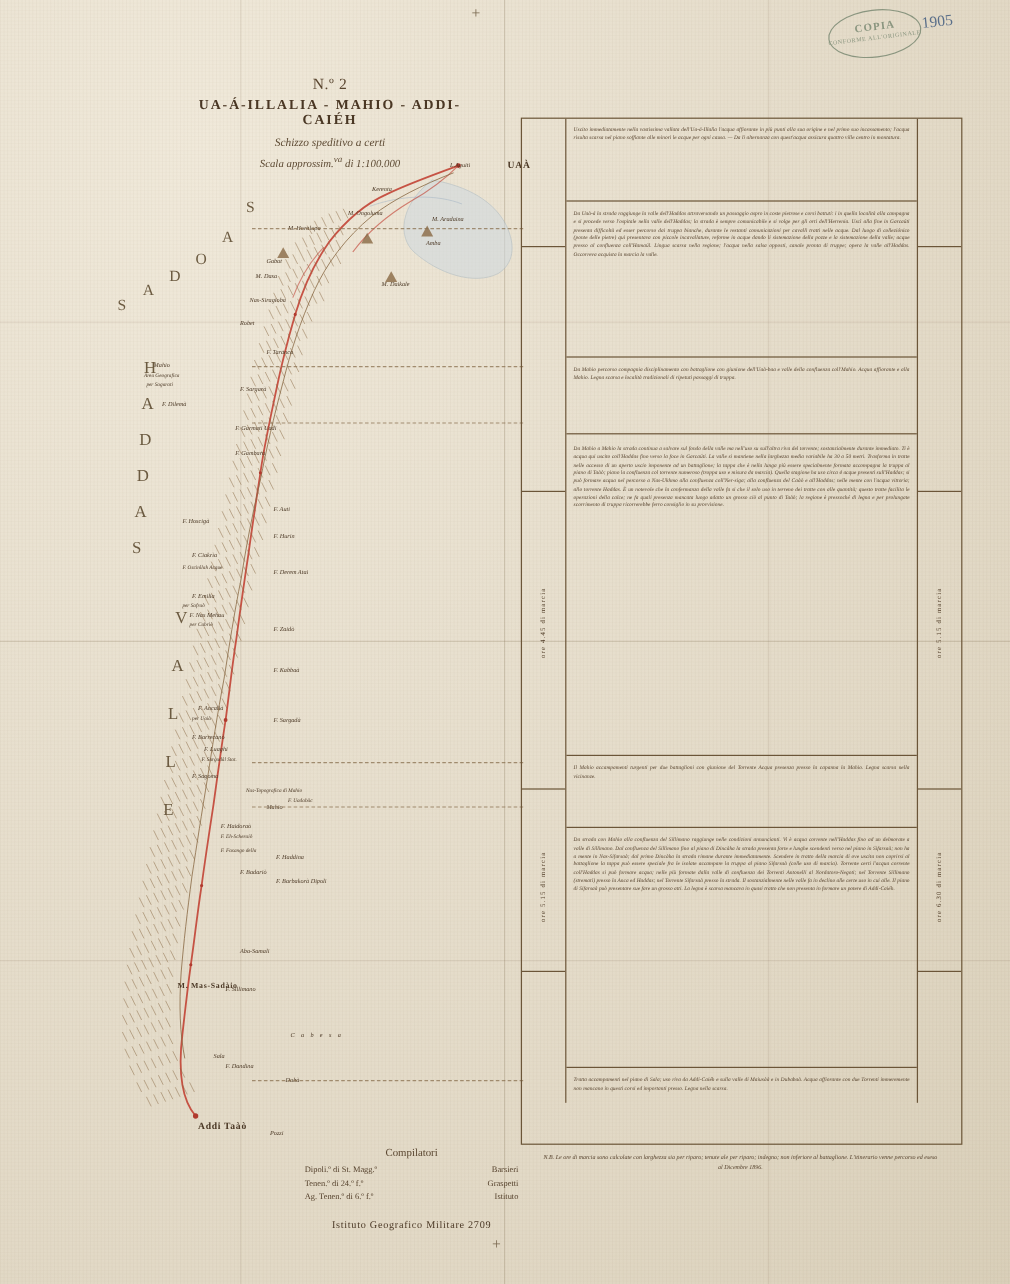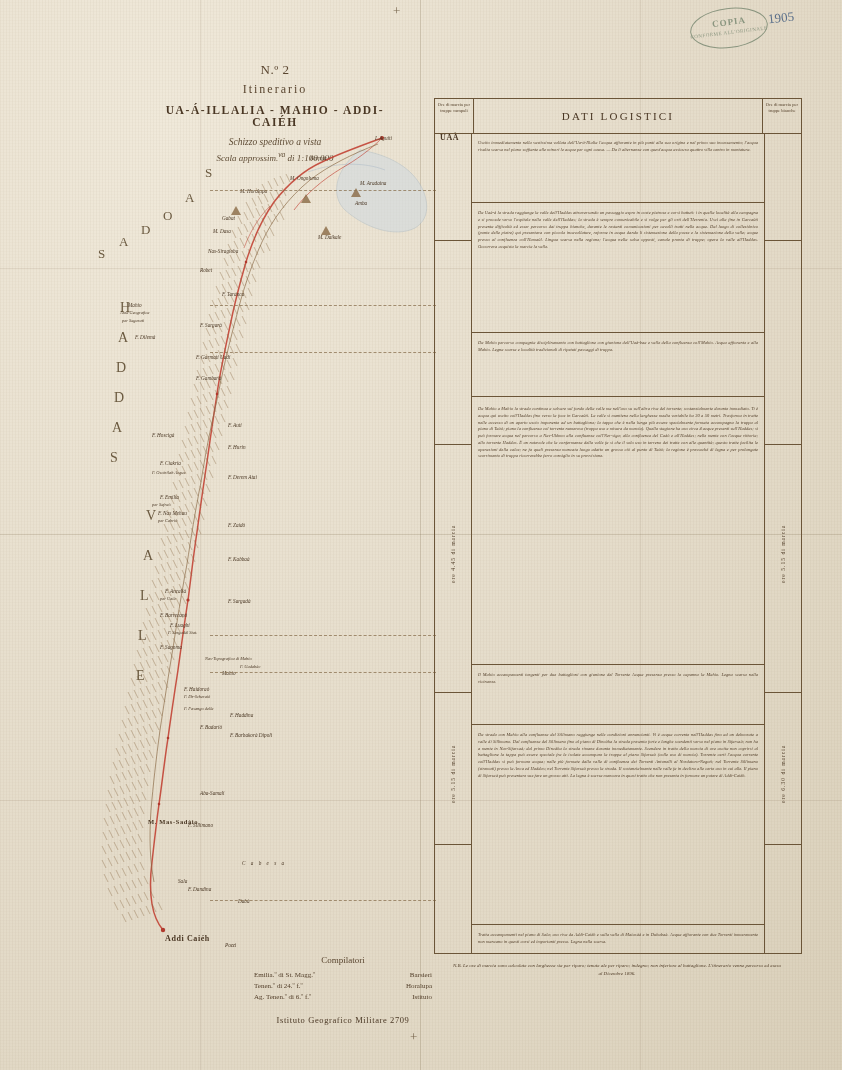--- a/index.html
+++ b/index.html
@@ -146,23 +146,22 @@
 
 <div id="copy-stamp">
   <div class="oval"></div>
   <div class="t1">COPIA</div>
   <div class="t2">CONFORME ALL'ORIGINALE</div>
 </div>
 <div id="year-stamp">1905</div>
 
 <div id="title-block">
   <div class="num">N.º 2</div>
-  <div class="itin">Itinerario</div>
   <div class="route">UA-Á-ILLALIA - MAHIO - ADDI-CAIÉH</div>
-  <div class="sub">Schizzo speditivo a vista</div>
+  <div class="sub">Schizzo speditivo a certi</div>
   <div class="scale">Scala approssim.<sup>va</sup> di 1:100.000</div>
 </div>
 
 <div id="map">
 <svg width="380" height="840" viewBox="0 0 380 840" xmlns="http://www.w3.org/2000/svg">
   <defs>
     <g id="hatch"></g>
   </defs>
 
   <path d="M300 40 C330 45 352 58 362 78 C370 95 368 110 355 118 C335 128 305 118 285 100 C272 88 272 62 300 40 Z" fill="#cfd9e0" opacity="0.55" stroke="#9fb2c0" stroke-width="0.7"></path>
@@ -276,21 +275,21 @@
 <div class="valley-letter" style="left:116px;top:360px;">D</div>
 <div class="valley-letter" style="left:114px;top:390px;">D</div>
 <div class="valley-letter" style="left:112px;top:420px;">A</div>
 <div class="valley-letter" style="left:110px;top:450px;">S</div>
 <div class="valley-letter" style="left:146px;top:508px;">V</div>
 <div class="valley-letter" style="left:143px;top:548px;">A</div>
 <div class="valley-letter" style="left:140px;top:588px;">L</div>
 <div class="valley-letter" style="left:138px;top:628px;">L</div>
 <div class="valley-letter" style="left:136px;top:668px;">E</div>
 
-<div class="placelabel big" style="left:412px;top:133px;padding-left:28px;">UAÀ</div>
+<div class="placelabel big" style="left:395px;top:133px;padding-left:28px;">UAÀ</div>
 <div class="placelabel it" style="left:375px;top:135px;">L.Aguiti</div>
 <div class="placelabel it" style="left:290px;top:175px;">M. Ongoluma</div>
 <div class="placelabel it" style="left:360px;top:180px;">M. Aradaina</div>
 <div class="placelabel it" style="left:240px;top:188px;">M. Horalupa</div>
 <div class="placelabel it" style="left:310px;top:155px;">Kerenta</div>
 <div class="placelabel it" style="left:355px;top:200px;">Amba</div>
 <div class="placelabel it" style="left:318px;top:234px;">M. Daikale</div>
 <div class="placelabel it" style="left:222px;top:215px;">Gabat</div>
 <div class="placelabel it" style="left:213px;top:228px;">M. Dasa</div>
 <div class="placelabel it" style="left:208px;top:248px;">Nas-Siragioba</div>
@@ -331,38 +330,31 @@
 <div class="placelabel it" style="left:230px;top:712px;">F. Haddina</div>
 <div class="placelabel it" style="left:200px;top:724px;">F. Badariò</div>
 <div class="placelabel it" style="left:230px;top:732px;">F. Barbakorà Dipoli</div>
 <div class="placelabel it" style="left:200px;top:790px;">Aba-Samali</div>
 <div class="placelabel it" style="left:188px;top:822px;">F. Sillimano</div>
 <div class="placelabel big" style="left:148px;top:818px;font-size:6.5px;">M. Mas-Sadàio</div>
 <div class="placelabel it" style="left:242px;top:860px;letter-spacing:2px;">C a b e s a</div>
 <div class="placelabel it" style="left:178px;top:878px;">Sala</div>
 <div class="placelabel it" style="left:188px;top:886px;">F. Dandina</div>
 <div class="placelabel it" style="left:238px;top:898px;">Dabà</div>
-<div class="placelabel big" style="left:165px;top:934px;">Addi Caiéh</div>
+<div class="placelabel big" style="left:165px;top:934px;">Addi Taàò</div>
 <div class="placelabel it" style="left:225px;top:942px;">Pozzi</div>
 
 <div class="connector" style="left:210px;top:190px;width:226px;"></div>
 <div class="connector" style="left:210px;top:305px;width:226px;"></div>
 <div class="connector" style="left:210px;top:352px;width:226px;"></div>
 <div class="connector" style="left:210px;top:635px;width:226px;"></div>
 <div class="connector" style="left:210px;top:672px;width:226px;"></div>
 <div class="connector" style="left:210px;top:900px;width:226px;"></div>
 
 <div id="data-table">
-  <div class="thead">
-    <div class="col-left">Ore di marcia per truppe campali</div>
-    <div class="col-mid">
-      <span class="h">DATI LOGISTICI</span>
-    </div>
-    <div class="col-right">Ore di marcia per truppe bianche</div>
-  </div>
   <div class="tbody">
     <div class="side left">
       <div class="rowsep" style="top:106px;"></div>
       <div class="rowsep" style="top:310px;"></div>
       <div class="rowsep" style="top:558px;"></div>
       <div class="rowsep" style="top:710px;"></div>
       <div class="vlabel" style="top:150px;"></div>
       <div class="vlabel" style="top:420px;">ore 4.45 di marcia</div>
       <div class="vlabel" style="top:640px;">ore 5.15 di marcia</div>
     </div>
@@ -392,26 +384,26 @@
       <div class="vlabel" style="top:150px;"></div>
       <div class="vlabel" style="top:420px;">ore 5.15 di marcia</div>
       <div class="vlabel" style="top:640px;">ore 6.30 di marcia</div>
     </div>
   </div>
 </div>
 
 <div id="compilers">
   <div class="ch">Compilatori</div>
   <div class="crow">
-    <span>Emilia.º di St. Magg.º</span>
+    <span>Dipoli.º di St. Magg.º</span>
     <span>Barsieri</span>
   </div>
   <div class="crow">
     <span>Tenen.º di 24.º f.º</span>
-    <span>Horalupa</span>
+    <span>Graspetti</span>
   </div>
   <div class="crow">
     <span>Ag. Tenen.º di 6.º f.º</span>
     <span>Istituto</span>
   </div>
 </div>
 
 <div id="inst">Istituto Geografico Militare 2709</div>
 <div id="nb">N.B. Le ore di marcia sono calcolate con larghezza sia per riparo; tenute ale per riparo; indegno; non inferiore al battaglione. L'itinerario venne percorso ed eseso al Dicembre 1896.</div>
 

